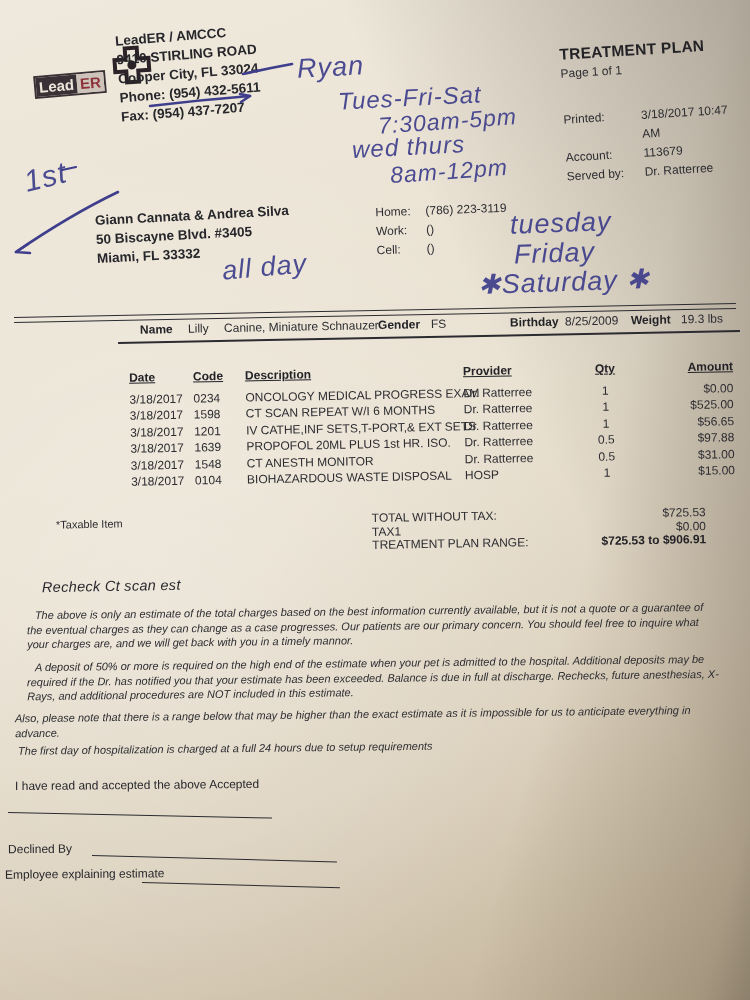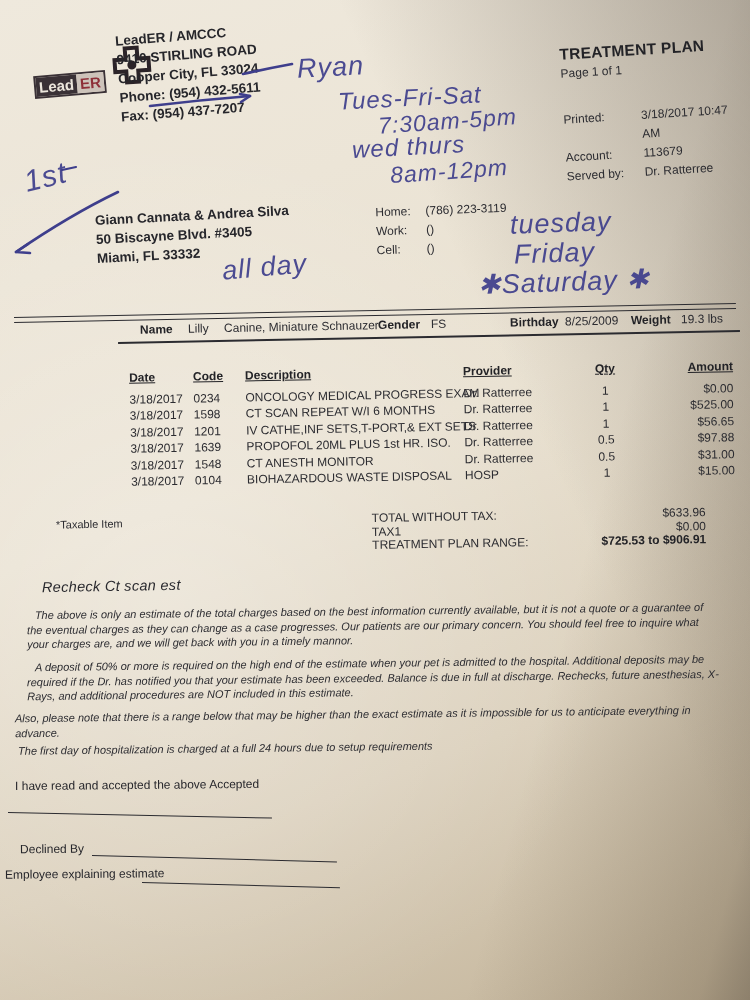--- a/index.html
+++ b/index.html
@@ -212,36 +212,36 @@
     <span class="c-prov">HOSP</span>
     <span class="c-qty">1</span>
     <span class="c-amt">$15.00</span>
   </div>
 </div>
 
 <div class="abs print" style="left:56px;top:518px;font-size:11px;transform:rotate(-1deg);">*Taxable Item</div>
 <div class="abs totals print" style="left:372px;top:509px;">
   <div class="trow">
       <span>TOTAL WITHOUT TAX:</span>
-      <span>$633.96</span>
+      <span>$725.53</span>
     </div>
   <div class="trow">
       <span>TAX1</span>
       <span>$0.00</span>
     </div>
   <div class="trow">
       <span>TREATMENT PLAN RANGE:</span>
       <span class="bold">$725.53 to $906.91</span>
     </div>
 </div>
 
 <div class="abs recheck" style="left:42px;top:578px;">Recheck Ct scan est</div>
 <div class="abs para" style="left:27px;top:604px;width:690px;text-indent:8px;">The above is only an estimate of the total charges based on the best information currently available, but it is not a quote or a guarantee of the eventual charges as they can change as a case progresses.  Our patients are our primary concern.  You should feel free to inquire what your charges are, and we will get back with you in a timely mannor.</div>
 <div class="abs para" style="left:27px;top:656px;width:692px;text-indent:8px;">A deposit of 50% or more is required on the high end of the estimate when your pet is admitted to the hospital.  Additional deposits may be required if the Dr. has notified you that  your estimate has been exceeded.  Balance is due in full at discharge.  Rechecks, future anesthesias, X-Rays, and additional procedures are NOT included in this estimate.</div>
 <div class="abs para" style="left:15px;top:707px;width:702px;">Also, please note that there is a range below that may be higher than the exact estimate as it is impossible for us to anticipate everything in advance.</div>
 <div class="abs para" style="left:18px;top:740px;width:620px;">The first day of hospitalization is charged at a full 24 hours due to setup requirements</div>
 
 <div class="abs sigtext" style="left:15px;top:778px;">I have read and accepted the above Accepted</div>
 <div class="abs sig-line" style="left:8px;top:812px;width:264px;transform:rotate(1.2deg);"></div>
-<div class="abs sigtext" style="left:20px;top:842px;">Declined By</div>
+<div class="abs sigtext" style="left:8px;top:842px;">Declined By</div>
 <div class="abs sig-line" style="left:92px;top:855px;width:245px;transform:rotate(1.5deg);"></div>
 <div class="abs sigtext" style="left:5px;top:867px;">Employee explaining estimate</div>
 <div class="abs sig-line" style="left:142px;top:882px;width:198px;transform:rotate(1.5deg);"></div>
 
 </body></html>

